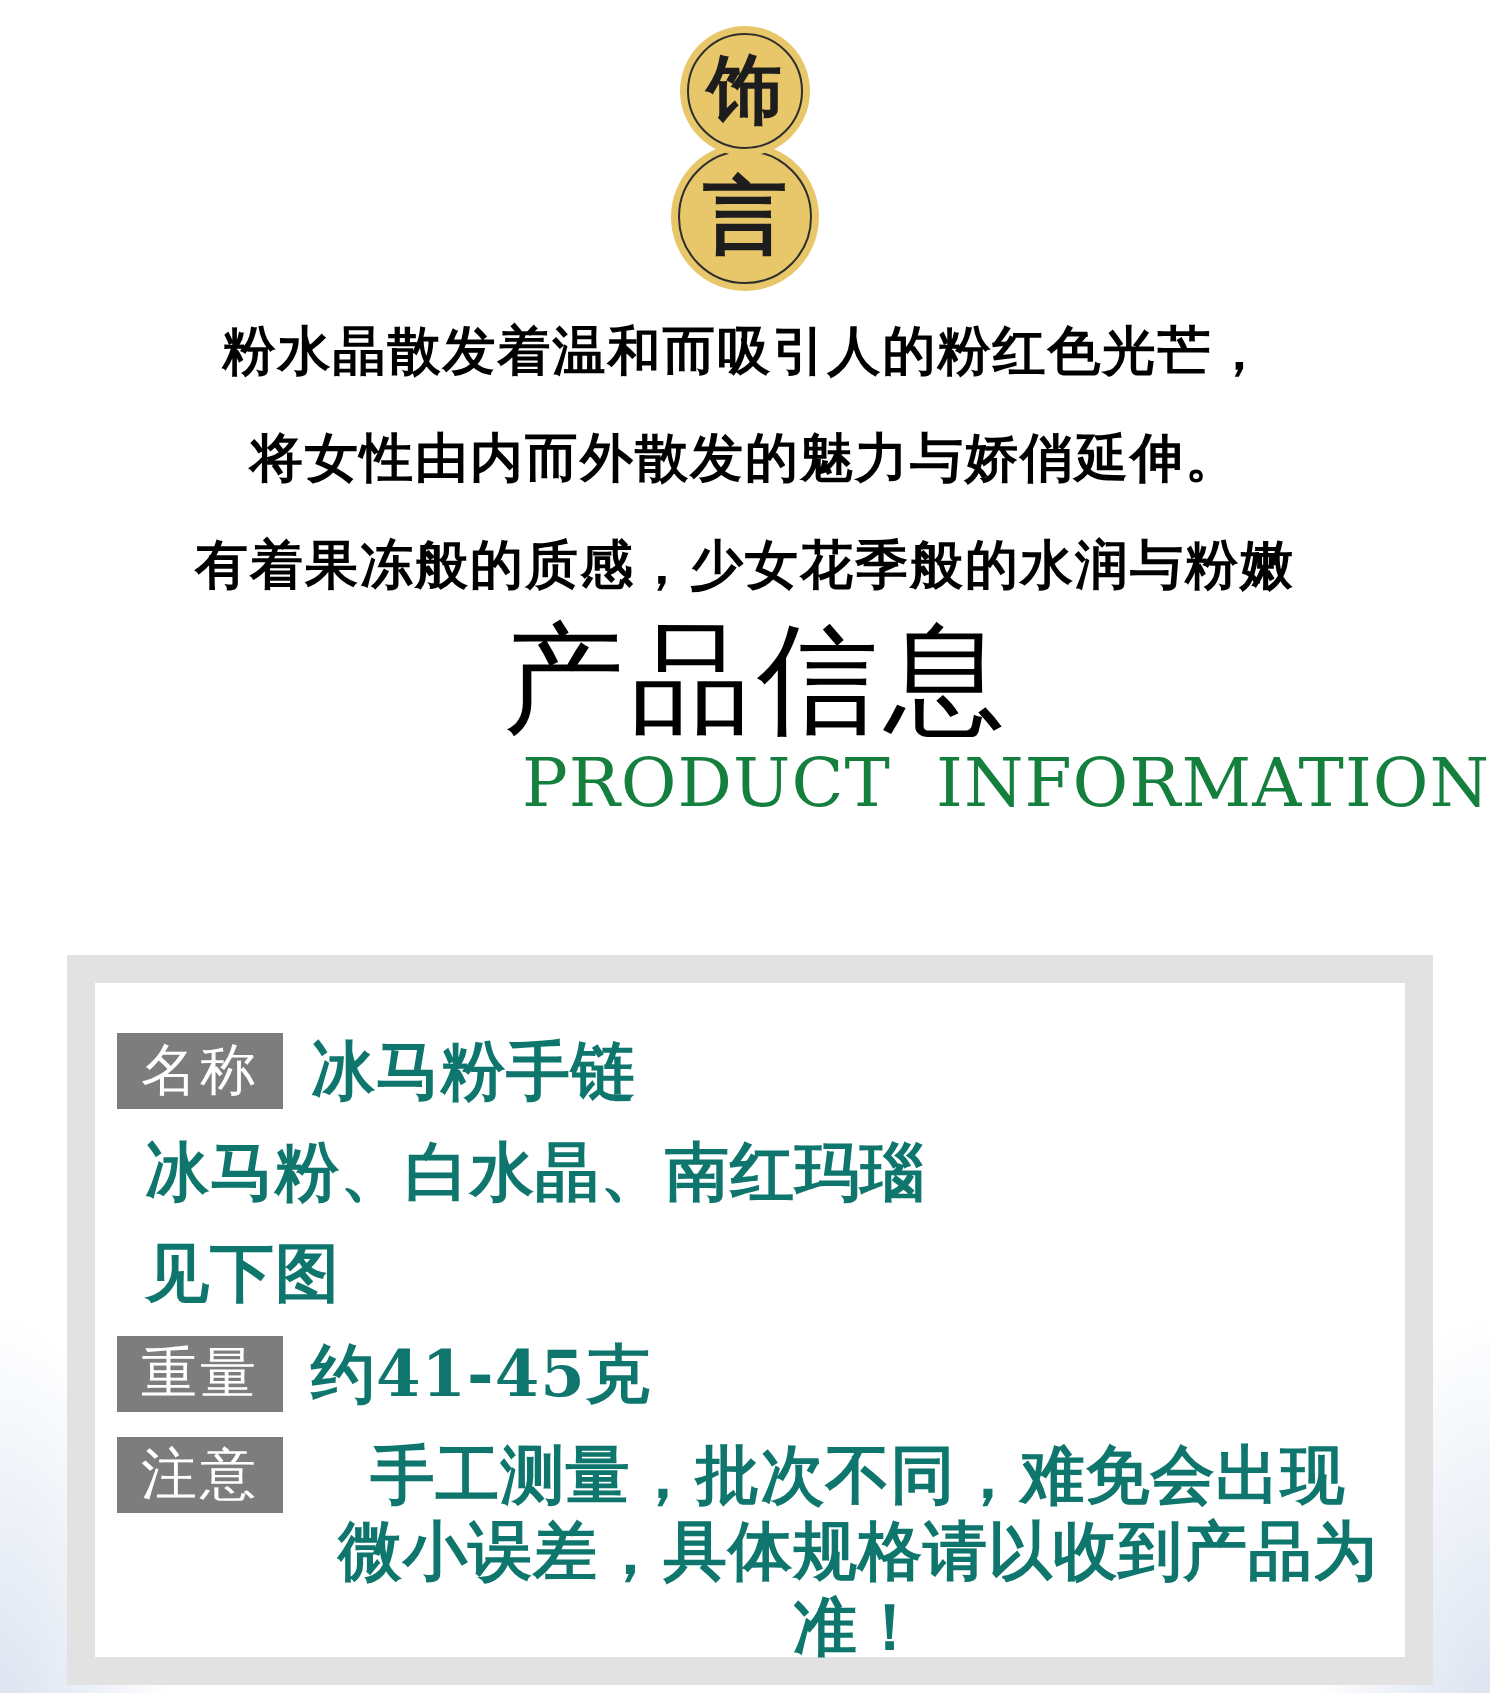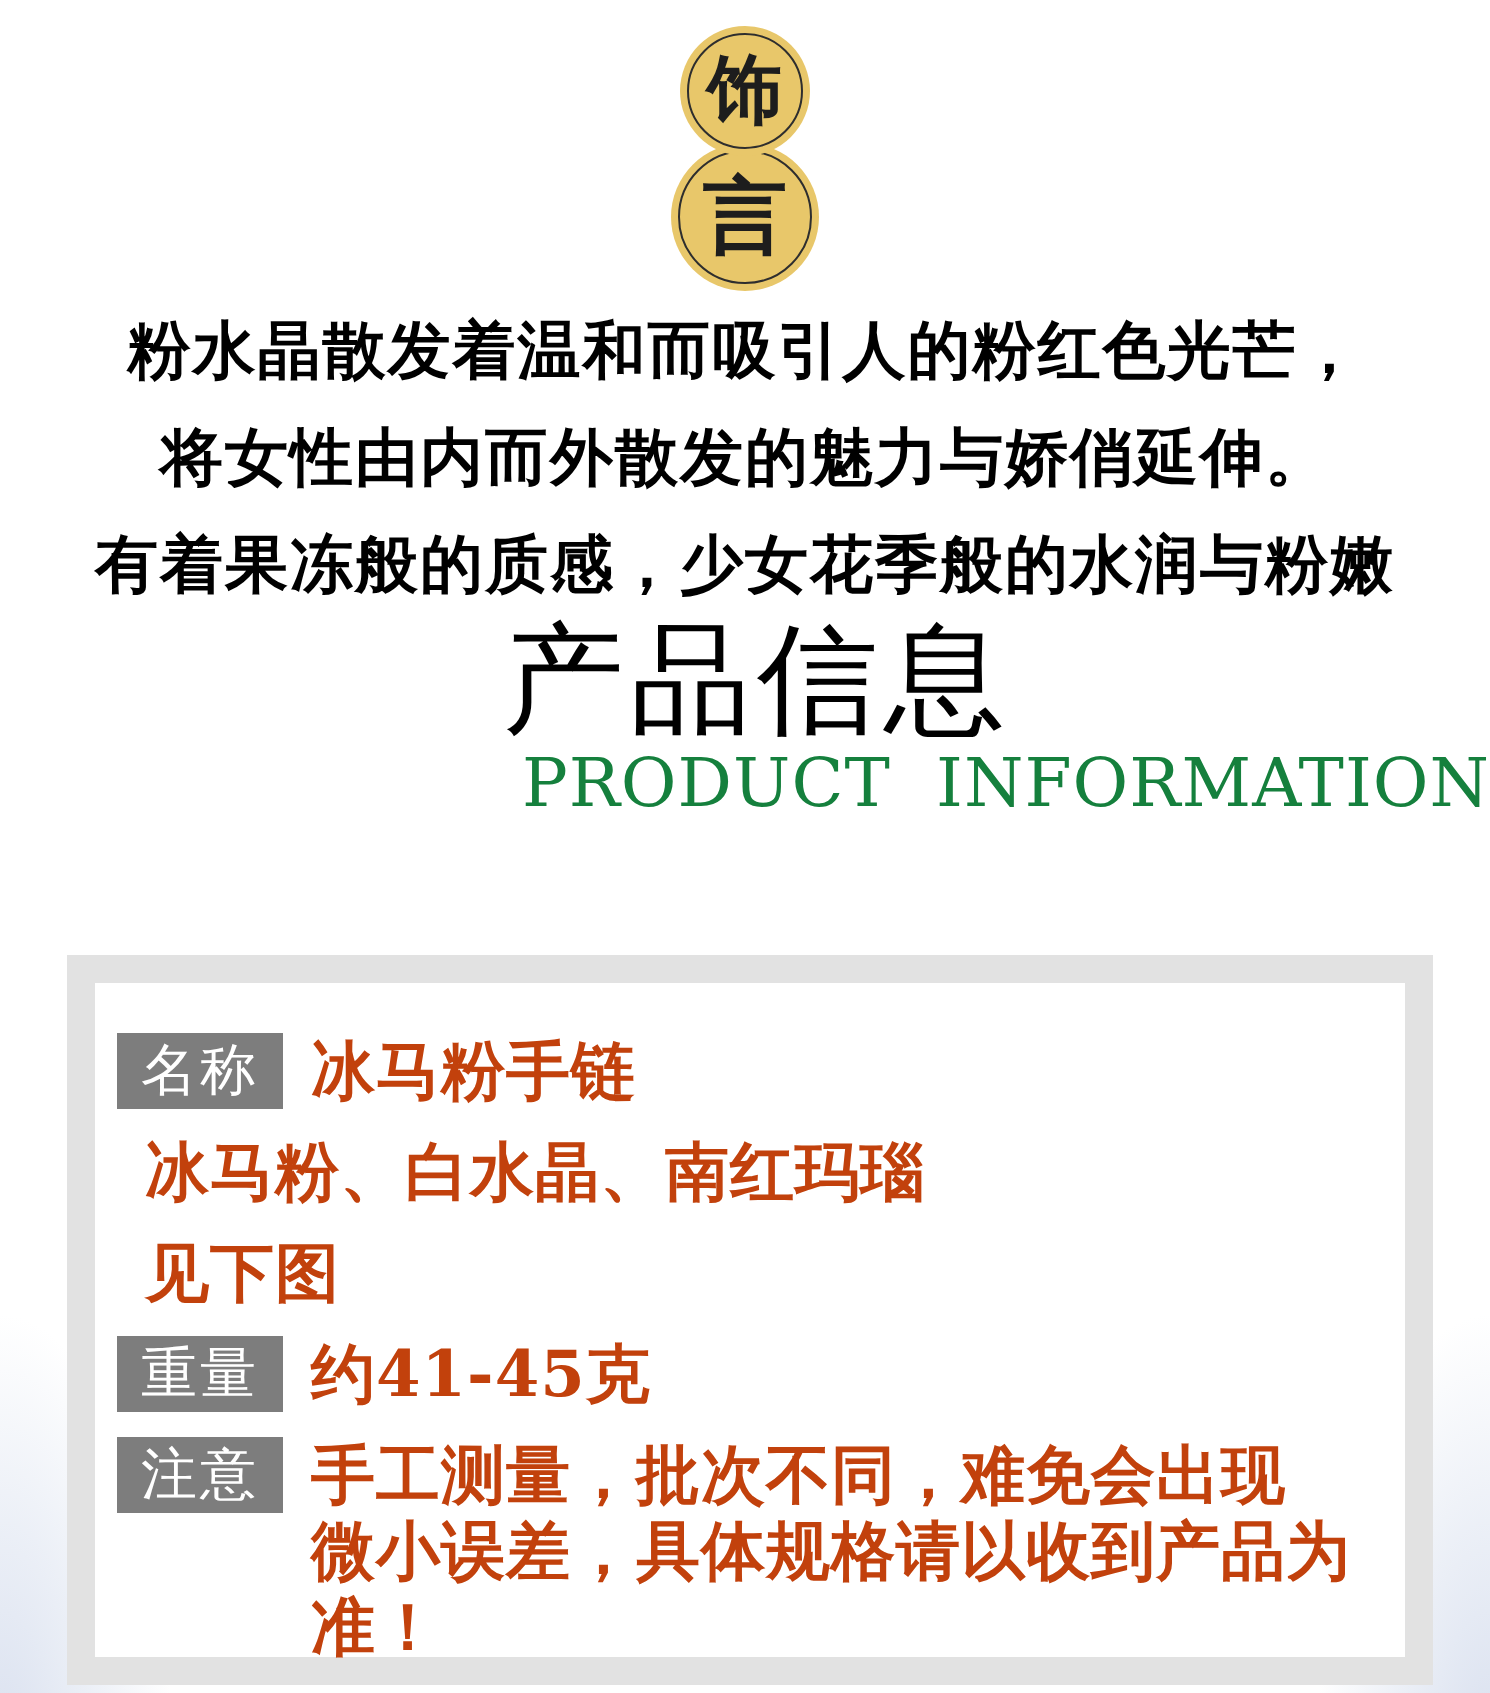--- a/index.html
+++ b/index.html
@@ -58,21 +58,21 @@
     margin-top: -13px;
   }
 
   
   .intro {
     position: absolute;
     top: 297px;
     left: 0;
     width: 100%;
     text-align: center;
-    font-size: 63px;
+    font-size: 53px;
     line-height: 107px;
     letter-spacing: 2px;
     color: #000000;
     font-weight: 600;
   }
 
   
   .section-title-cn {
     position: absolute;
     top: 612px;
@@ -102,20 +102,21 @@
   
   .info-box {
     position: absolute;
     left: 67px;
     top: 955px;
     width: 1366px;
     height: 730px;
     box-sizing: border-box;
     border: 28px solid #e2e2e2;
     background: #ffffff;
+    text-align: center;
   }
   .info-rows {
     padding: 50px 0 0 22px;
   }
   .info-row {
     display: flex;
     align-items: flex-start;
     margin-bottom: 25px;
   }
   .info-label {
@@ -127,21 +128,21 @@
     letter-spacing: 3px;
     display: flex;
     align-items: center;
     justify-content: center;
     font-weight: 500;
   }
   .info-value {
     margin-left: 28px;
     font-size: 64px;
     line-height: 76px;
-    color: #c2410c;
+    color: #0f766e;
     letter-spacing: 1px;
     font-weight: 600;
   }
   .info-value .value-line2 {
     display: block;
   }
 </style>
 </head>
 <body>
 

